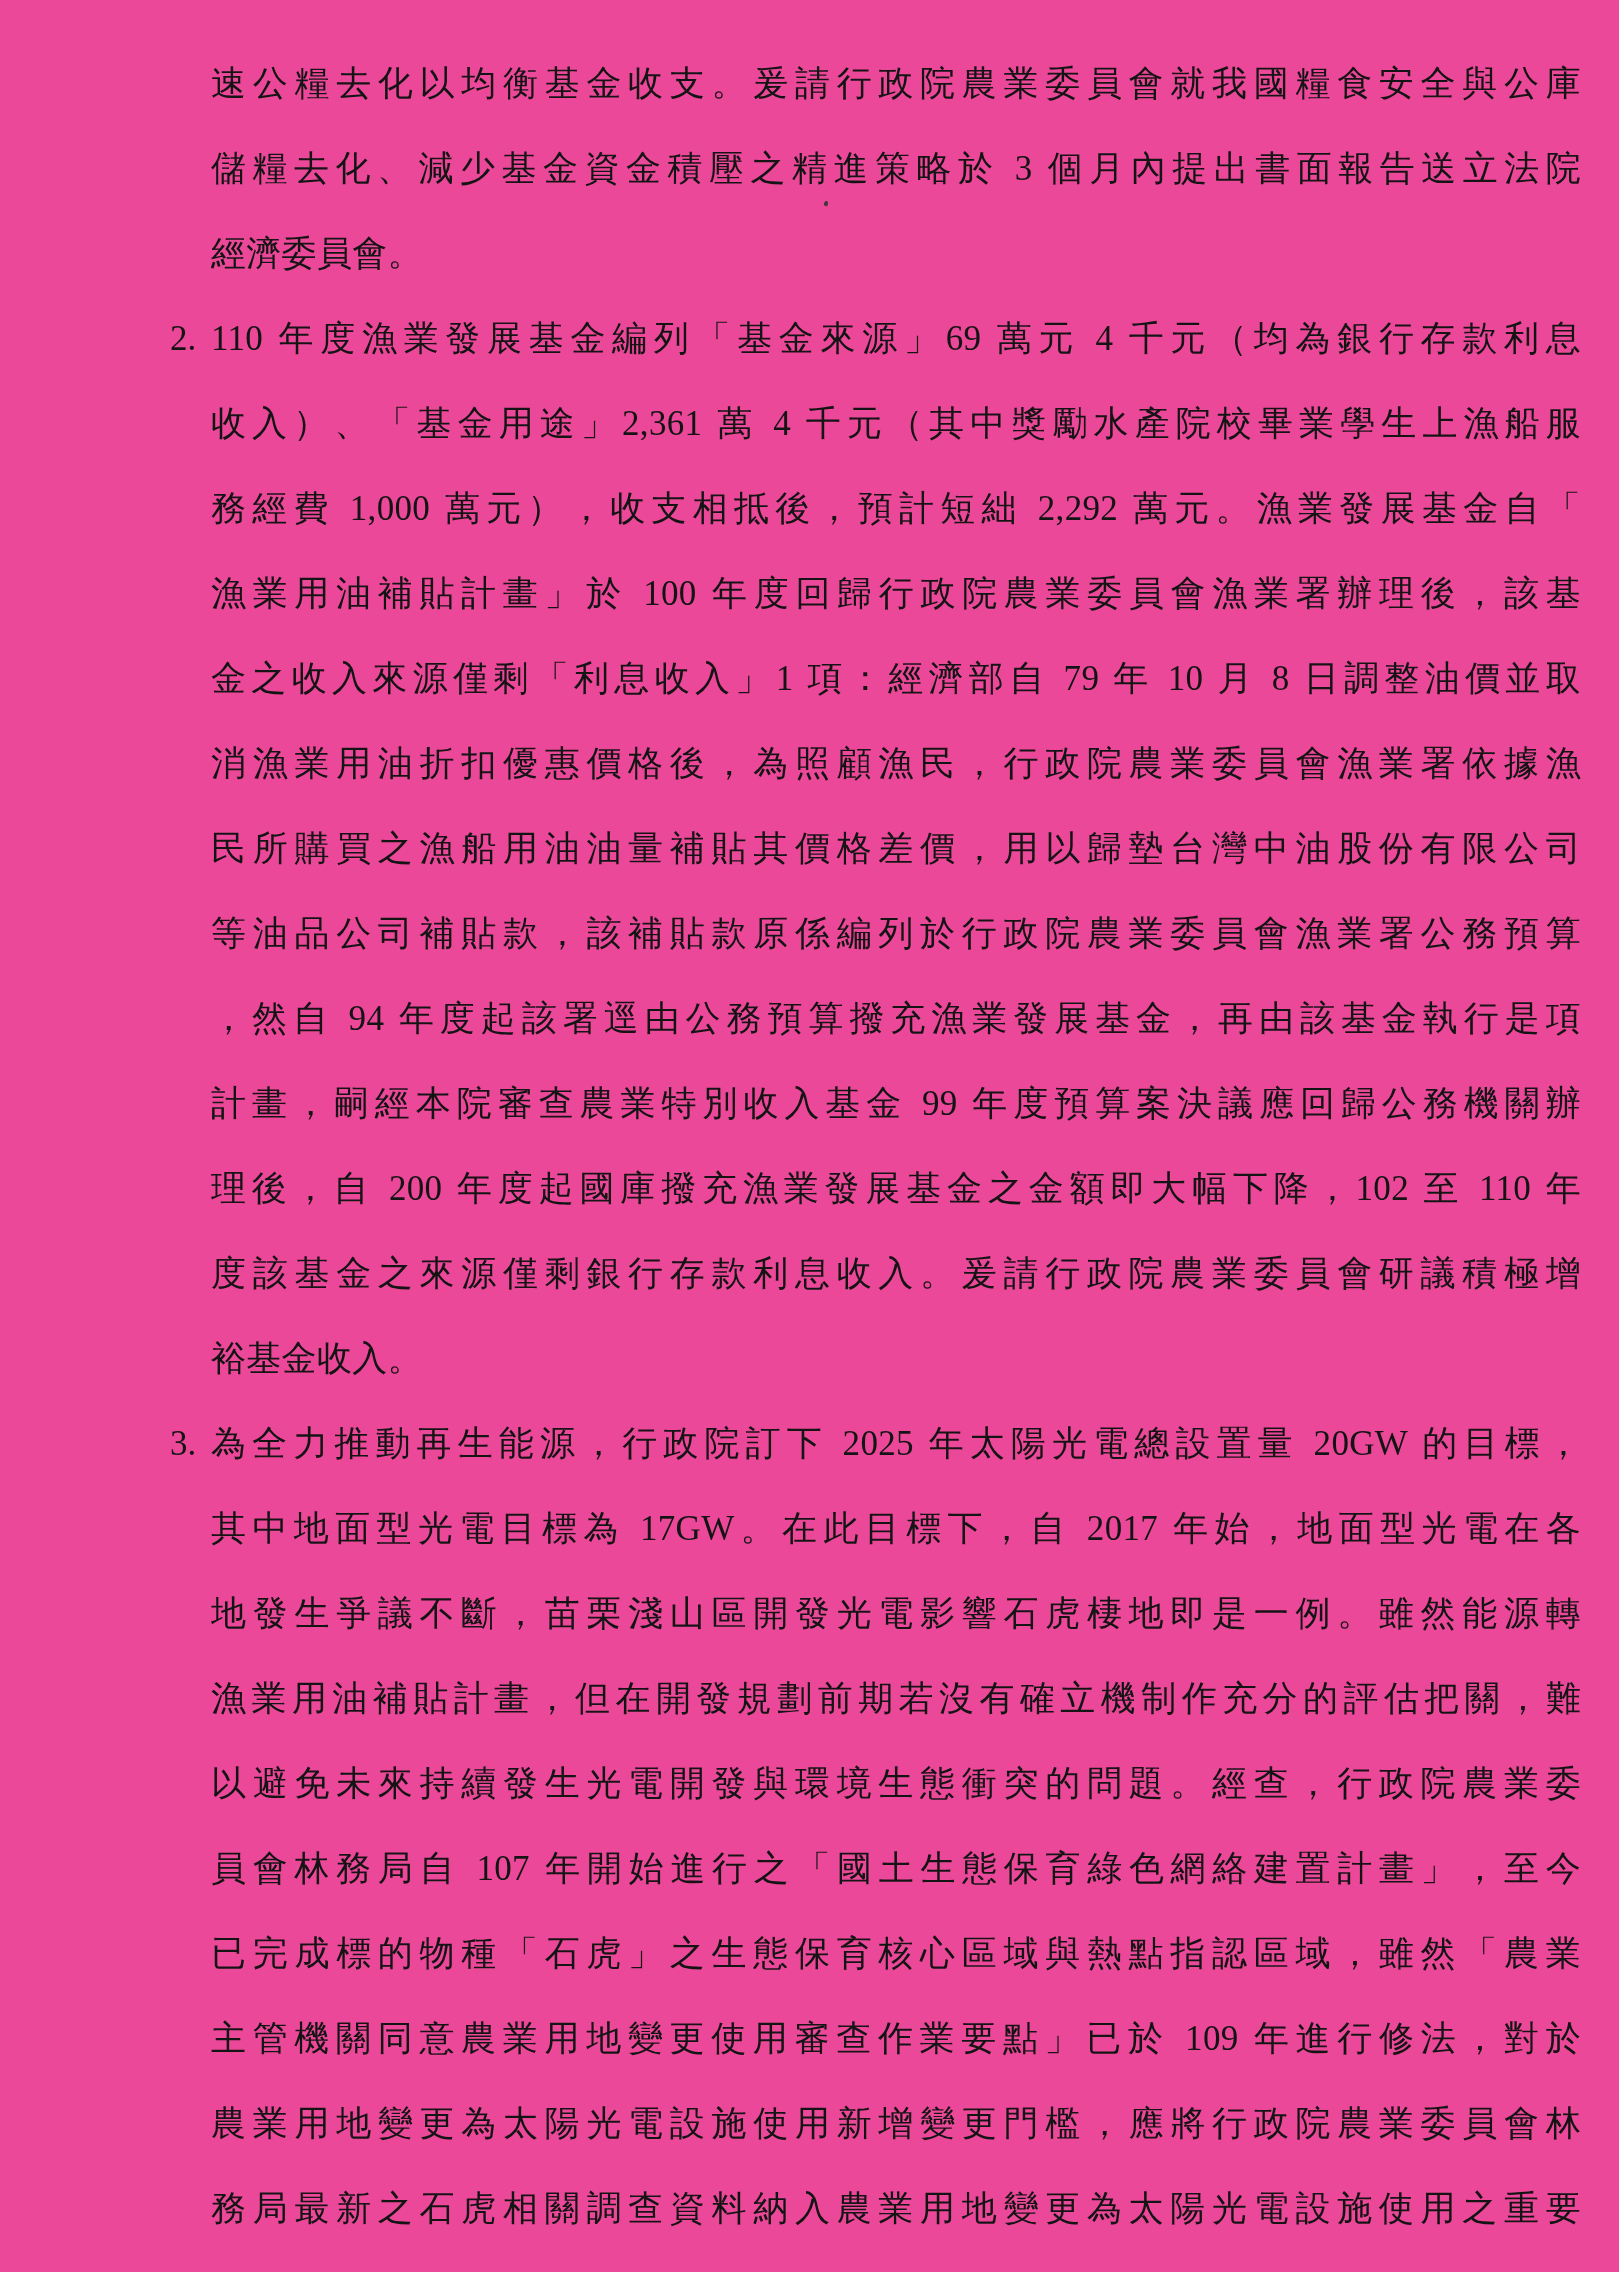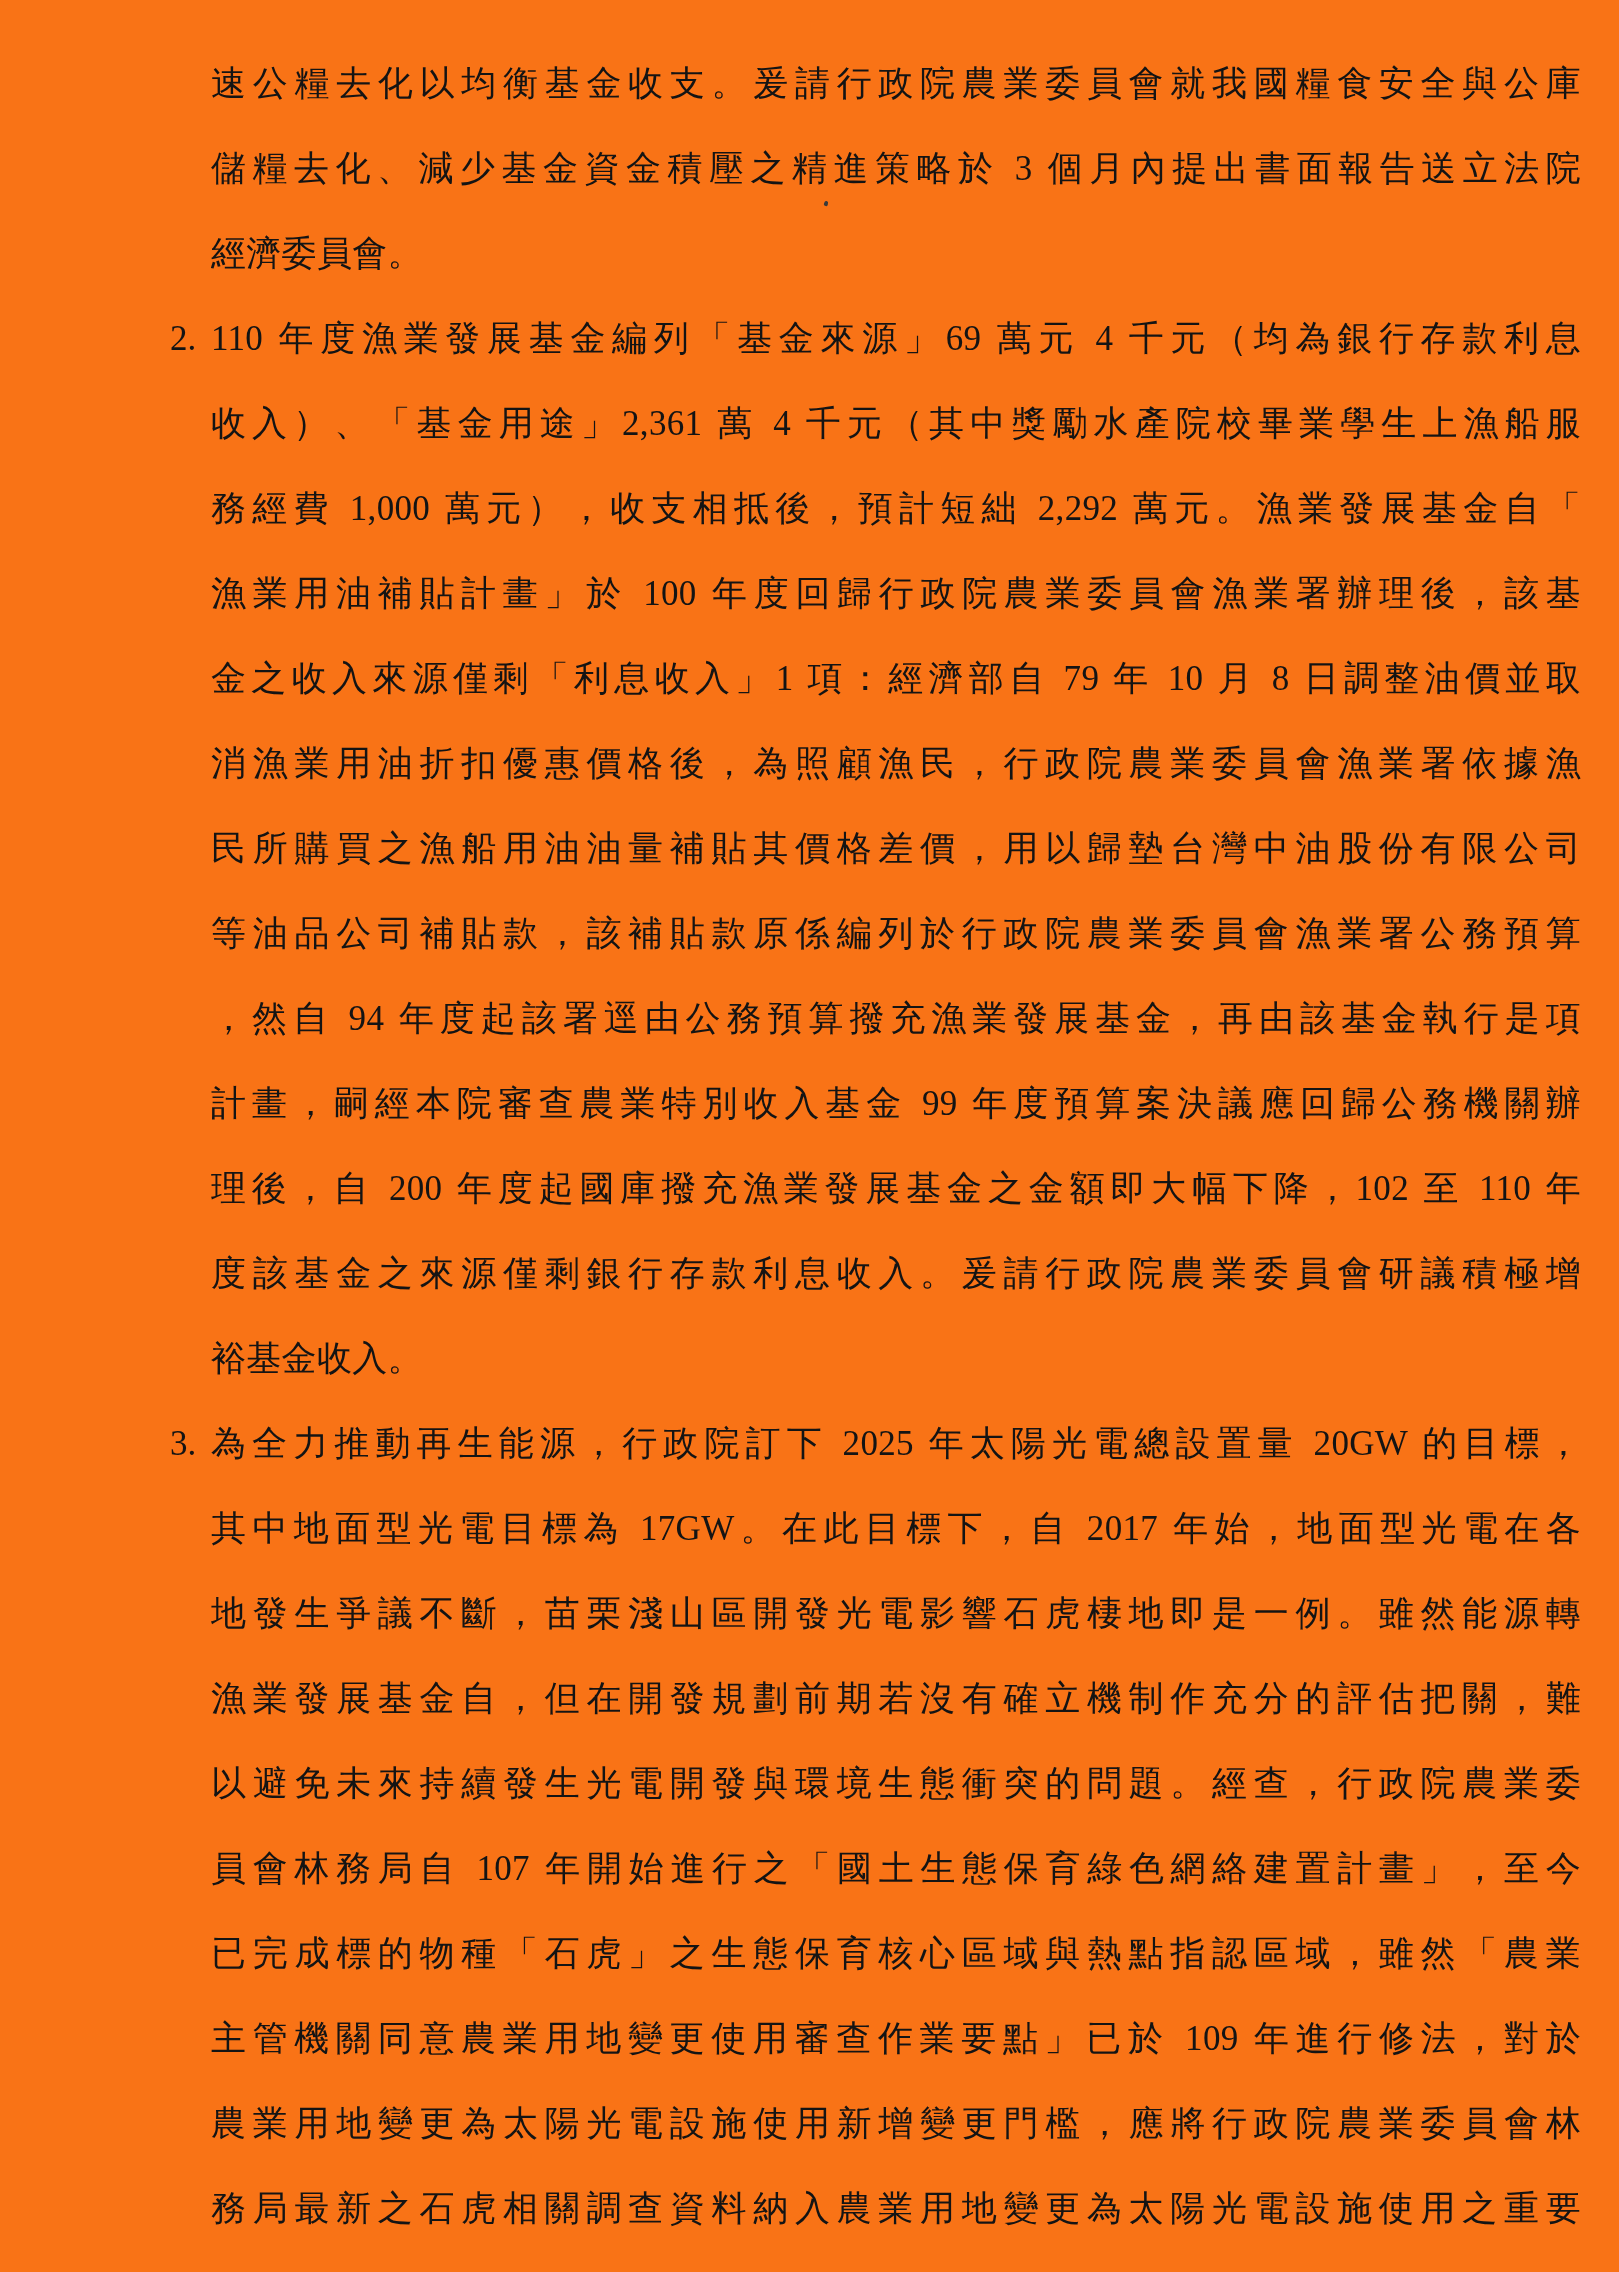--- a/index.html
+++ b/index.html
@@ -4,21 +4,21 @@
 <style>
   html, body {
     margin: 0;
     padding: 0;
     background: #ffffff;
   }
   .page {
     position: relative;
     width: 1619px;
     height: 2273px;
-    background: #f97316;
+    background: #ec4899;
     color: #141414;
     font-family: "Liberation Serif", "DejaVu Serif", serif;
     overflow: hidden;
   }
   .text-block {
     position: absolute;
     top: 0;
     left: 0;
     right: 0;
     padding: 41px 38px 0 170px;
@@ -97,21 +97,21 @@
         <div class="line short">裕基金收入。</div>
       </div>
     </section>
 
     <section class="para item">
       <div class="item-number">3.</div>
       <div class="item-body">
         <div class="line">為全力推動再生能源，行政院訂下 2025 年太陽光電總設置量 20GW 的目標，</div>
         <div class="line">其中地面型光電目標為 17GW。在此目標下，自 2017 年始，地面型光電在各</div>
         <div class="line">地發生爭議不斷，苗栗淺山區開發光電影響石虎棲地即是一例。雖然能源轉</div>
-        <div class="line">漁業發展基金自，但在開發規劃前期若沒有確立機制作充分的評估把關，難</div>
+        <div class="line">漁業用油補貼計畫，但在開發規劃前期若沒有確立機制作充分的評估把關，難</div>
         <div class="line">以避免未來持續發生光電開發與環境生態衝突的問題。經查，行政院農業委</div>
         <div class="line">員會林務局自 107 年開始進行之「國土生態保育綠色網絡建置計畫」，至今</div>
         <div class="line">已完成標的物種「石虎」之生態保育核心區域與熱點指認區域，雖然「農業</div>
         <div class="line">主管機關同意農業用地變更使用審查作業要點」已於 109 年進行修法，對於</div>
         <div class="line">農業用地變更為太陽光電設施使用新增變更門檻，應將行政院農業委員會林</div>
         <div class="line">務局最新之石虎相關調查資料納入農業用地變更為太陽光電設施使用之重要</div>
       </div>
     </section>
 
   </main>

